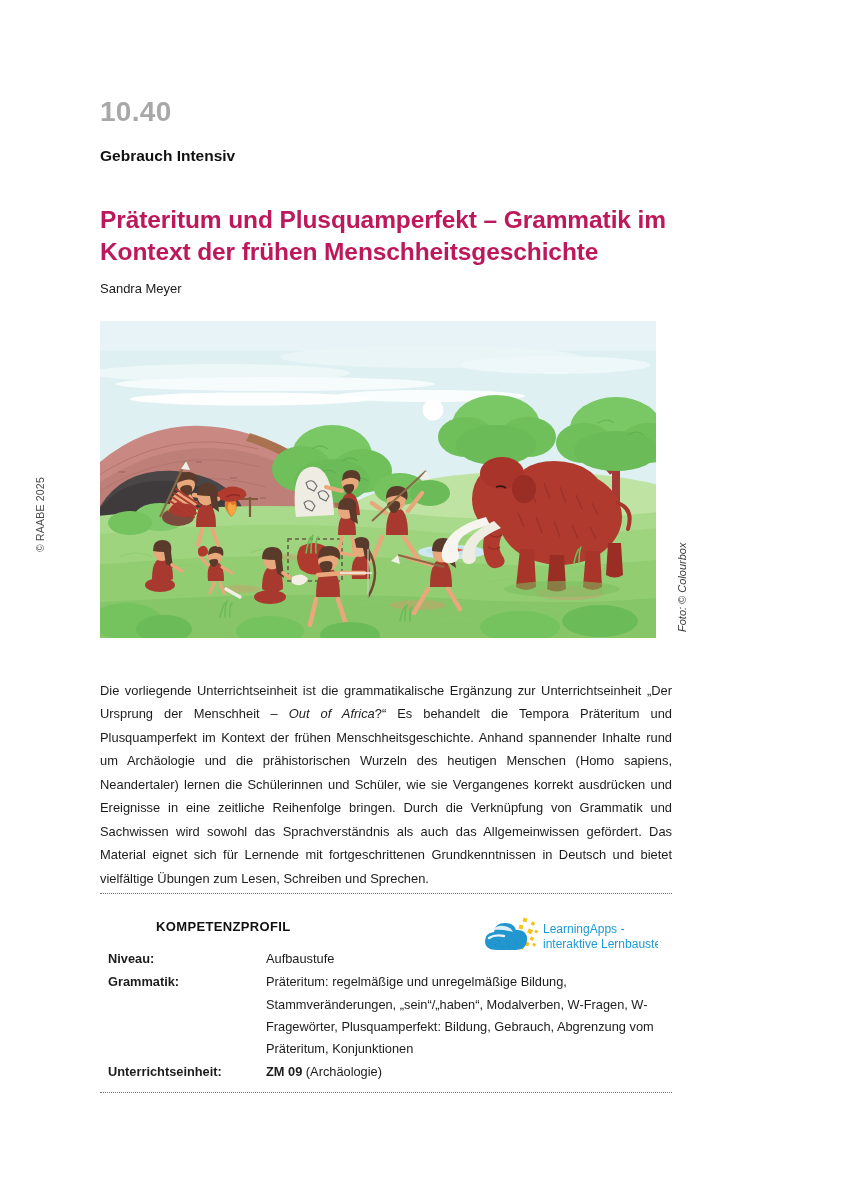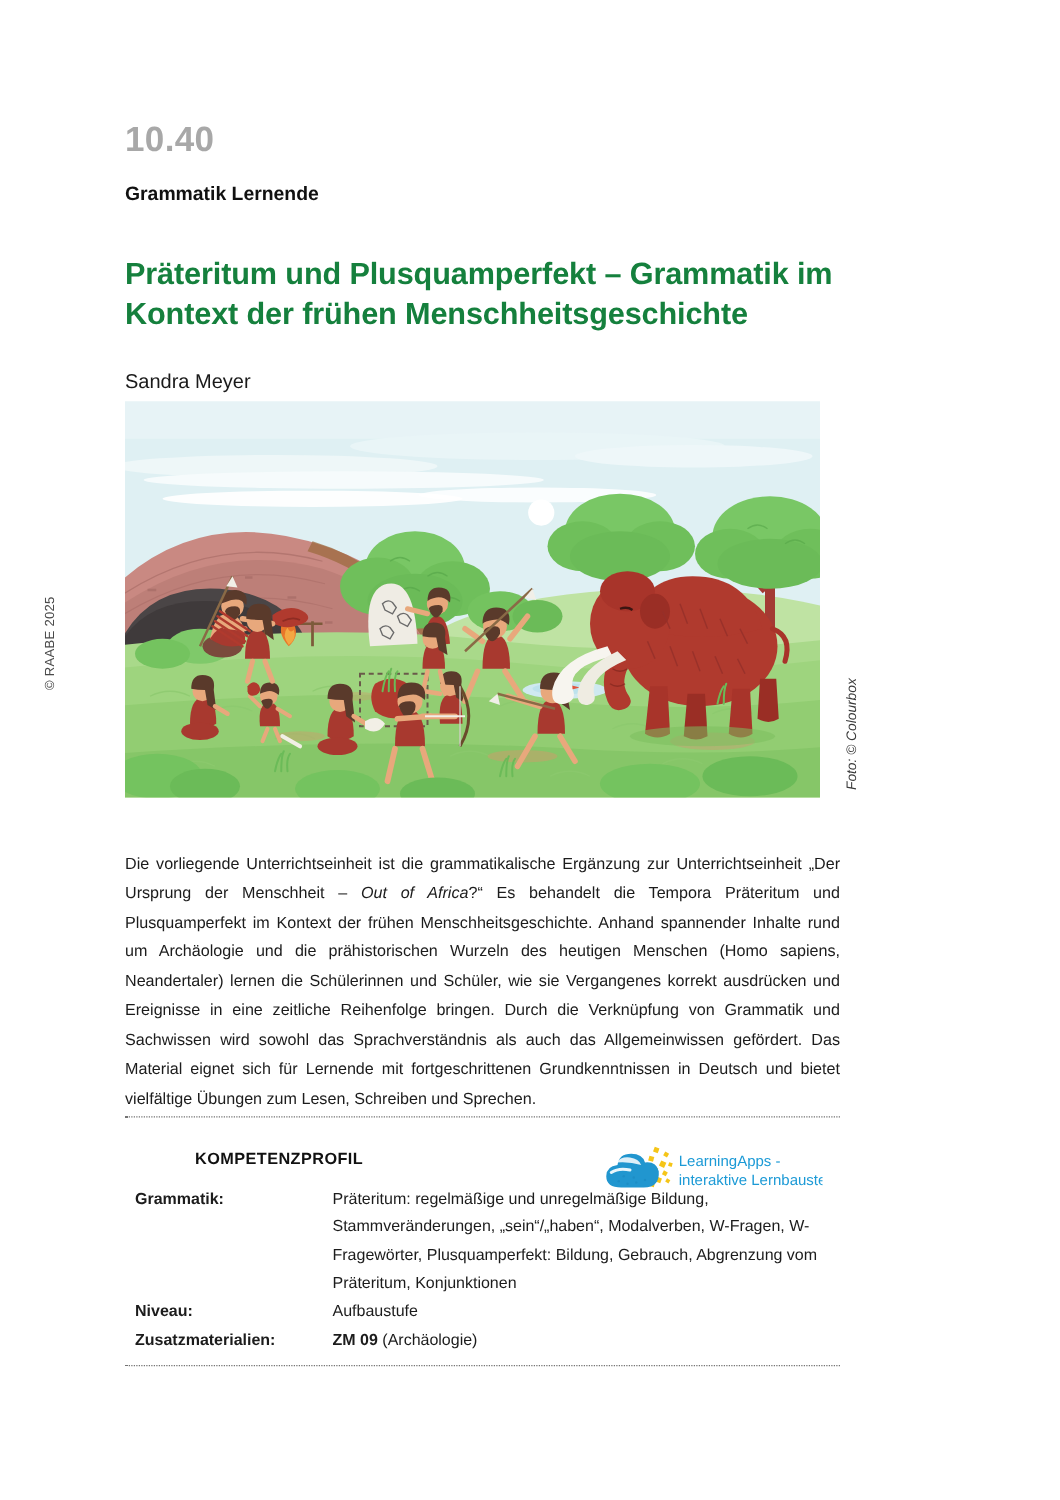--- a/index.html
+++ b/index.html
@@ -63,30 +63,29 @@
     color: #111111;
   }
   .title {
     position: absolute;
     left: 100px;
     top: 188px;
     width: 566px;
     font-size: 24.5px;
     font-weight: bold;
     line-height: 1.28;
-    color: #15803d;
+    color: #be185d;
     letter-spacing: -0.1px;
   }
   .author {
     position: absolute;
     left: 100px;
     top: 281px;
-    font-size: 16px;
+    font-size: 13px;
     color: #1a1a1a;
-    margin-top: 16px;
   }
 
   
   .illus-wrap {
     position: absolute;
     left: 100px;
     top: 321px;
     width: 556px;
     height: 317px;
     overflow: hidden;
@@ -170,21 +169,21 @@
 </style>
 </head>
 <body>
 
 <div class="page">
 
   <div class="side-left">© RAABE 2025</div>
   <div class="side-right">Foto: © Colourbox</div>
 
   <div class="issue-no">10.40</div>
-  <div class="series">Grammatik Lernende</div>
+  <div class="series">Gebrauch Intensiv</div>
   <h1 class="title">Präteritum und Plusquamperfekt – Grammatik im Kontext der frühen Menschheitsgeschichte</h1>
   <div class="author">Sandra Meyer</div>
 
   <div class="illus-wrap">
     <svg class="illus" viewBox="0 0 556 317" preserveAspectRatio="none">
       <defs>
         <clipPath id="frame">
             <rect x="0" y="0" width="556" height="317"></rect>
           </clipPath>
       </defs>
@@ -524,29 +523,29 @@
   <p class="intro"><span>Die vorliegende Unterrichtseinheit ist die grammatikalische Ergänzung zur Unterrichtseinheit „Der Ursprung der Menschheit – </span><em>Out of Africa</em><span>?“ Es behandelt die Tempora Präteritum und Plusquamperfekt im Kontext der frühen Menschheitsgeschichte. Anhand spannender Inhalte rund um Archäologie und die prähistorischen Wurzeln des heutigen Menschen (Homo sapiens, Neandertaler) lernen die Schülerinnen und Schüler, wie sie Vergangenes korrekt ausdrücken und Ereignisse in eine zeitliche Reihenfolge bringen. Durch die Verknüpfung von Grammatik und Sachwissen wird sowohl das Sprachverständnis als auch das Allgemeinwissen gefördert. Das Material eignet sich für Lernende mit fortgeschrittenen Grundkenntnissen in Deutsch und bietet vielfältige Übungen zum Lesen, Schreiben und Sprechen.</span></p>
 
   <div class="divider top"></div>
   <div class="divider bottom"></div>
 
   <div class="kp-heading">KOMPETENZPROFIL</div>
 
   <table class="kp-table">
     <tbody>
       <tr>
+        <td class="kp-label">Niveau:</td>
+        <td class="kp-value">Aufbaustufe</td>
+      </tr>
+      <tr>
         <td class="kp-label">Grammatik:</td>
         <td class="kp-value">Präteritum: regelmäßige und unregelmäßige Bildung, Stammveränderungen, „sein“/„haben“, Modalverben, W-Fragen, W-Fragewörter, Plusquamperfekt: Bildung, Gebrauch, Abgrenzung vom Präteritum, Konjunktionen</td>
       </tr>
       <tr>
-        <td class="kp-label">Niveau:</td>
-        <td class="kp-value">Aufbaustufe</td>
-      </tr>
-      <tr>
-        <td class="kp-label">Zusatzmaterialien:</td>
+        <td class="kp-label">Unterrichtseinheit:</td>
         <td class="kp-value"><span class="b">ZM 09</span> <span>(Archäologie)</span></td>
       </tr>
     </tbody>
   </table>
 
   <div class="la-logo">
     <svg width="175" height="42" viewBox="0 0 175 42">
 
       <g>
         <rect x="40" y="2" width="4" height="4" fill="#f5c518" transform="rotate(20 42 4)"></rect>

